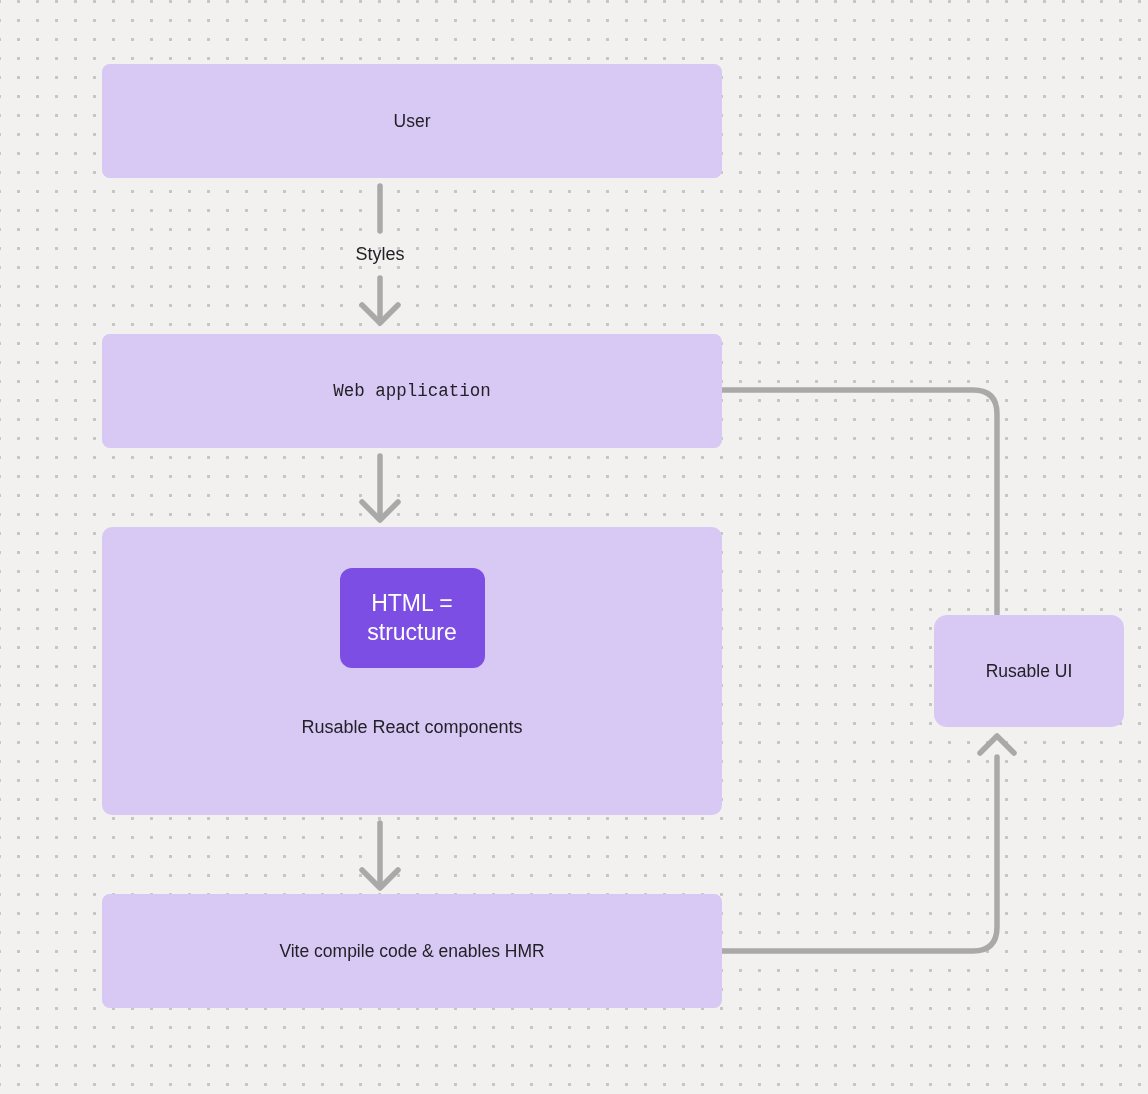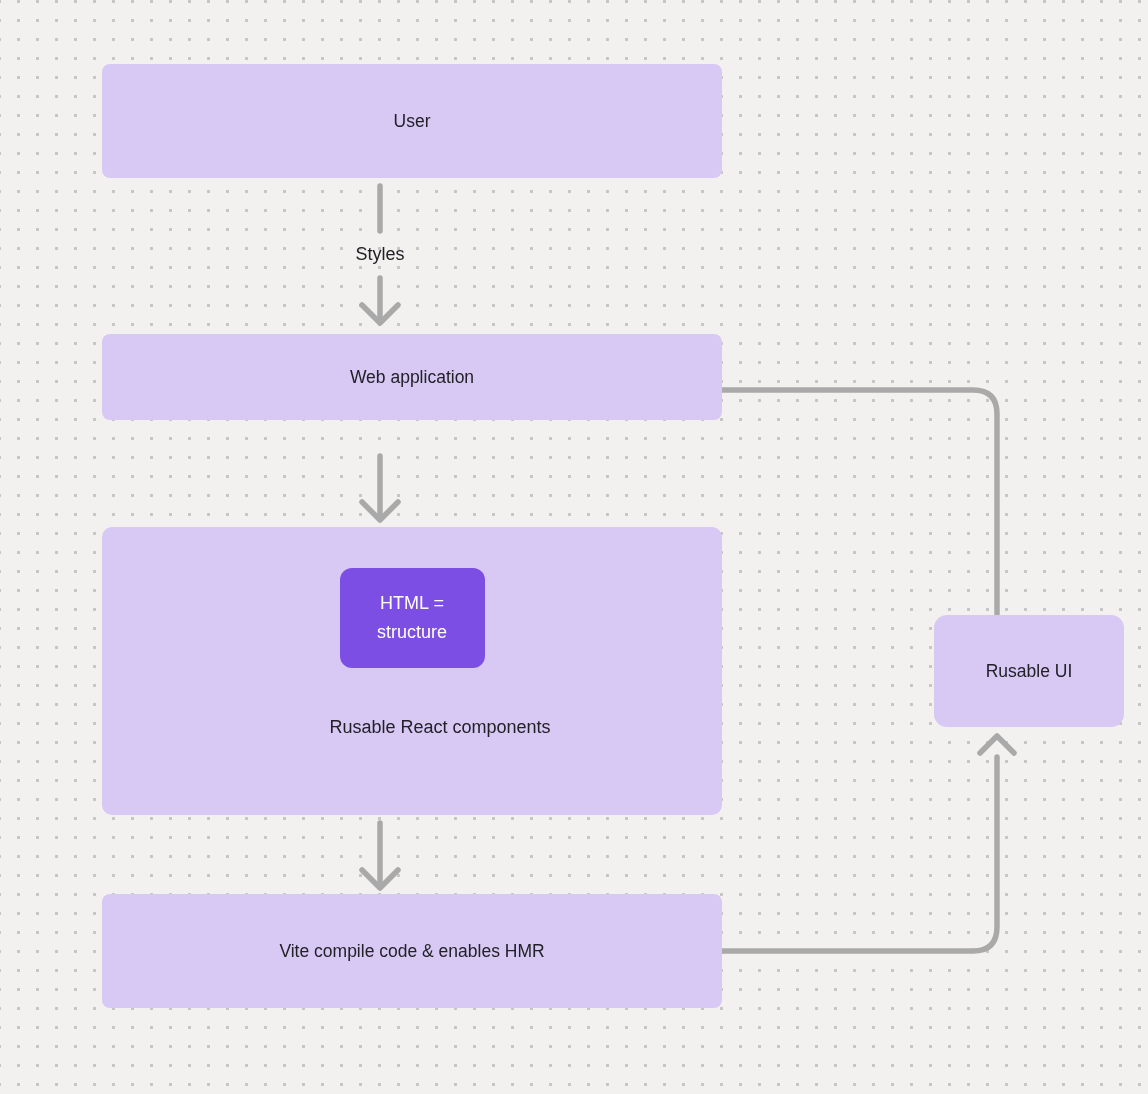--- a/index.html
+++ b/index.html
@@ -36,57 +36,56 @@
     box-sizing: border-box;
   }
   .node-light {
     background: #d7c9f4;
     border-radius: 8px;
     color: #232127;
     font-size: 17.5px;
     margin-left: 32px;
   }
   .node-user        { left: 70px;  top: 64px;  width: 620px; height: 114px; }
-  .node-webapp      { left: 70px;  top: 334px; width: 620px; height: 86px; }
+  .node-webapp      { left: 70px;  top: 334px; width: 620px; height: 114px; font-family: Liberation Mono, monospace; }
   .node-container   { left: 70px;  top: 527px; width: 620px; height: 288px; border-radius: 10px; }
   .node-vite        { left: 70px;  top: 894px; width: 620px; height: 114px; }
   .node-renderui    { left: 902px; top: 615px; width: 190px; height: 112px; border-radius: 13px; }
 
   .component-row {
     position: absolute;
     left: 0;
     top: 41px;
     width: 100%;
     display: flex;
     justify-content: center;
     gap: 26px;
   }
   .node-dark {
     width: 145px;
     height: 100px;
     background: #7d4ee3;
     border-radius: 12px;
     color: #ffffff;
-    font-size: 18px;
+    font-size: 23px;
     line-height: 29px;
     display: flex;
     align-items: center;
     justify-content: center;
     text-align: center;
     white-space: pre-line;
   }
   .container-caption {
     position: absolute;
     left: 0;
     top: 190px;
     width: 100%;
     text-align: center;
     font-size: 18px;
     color: #232127;
-    padding-left: 28px;
   }
   .edge-label {
     position: absolute;
     z-index: 2;
     left: 310px;
     top: 244px;
     width: 140px;
     text-align: center;
     font-size: 18px;
     color: #232127;

